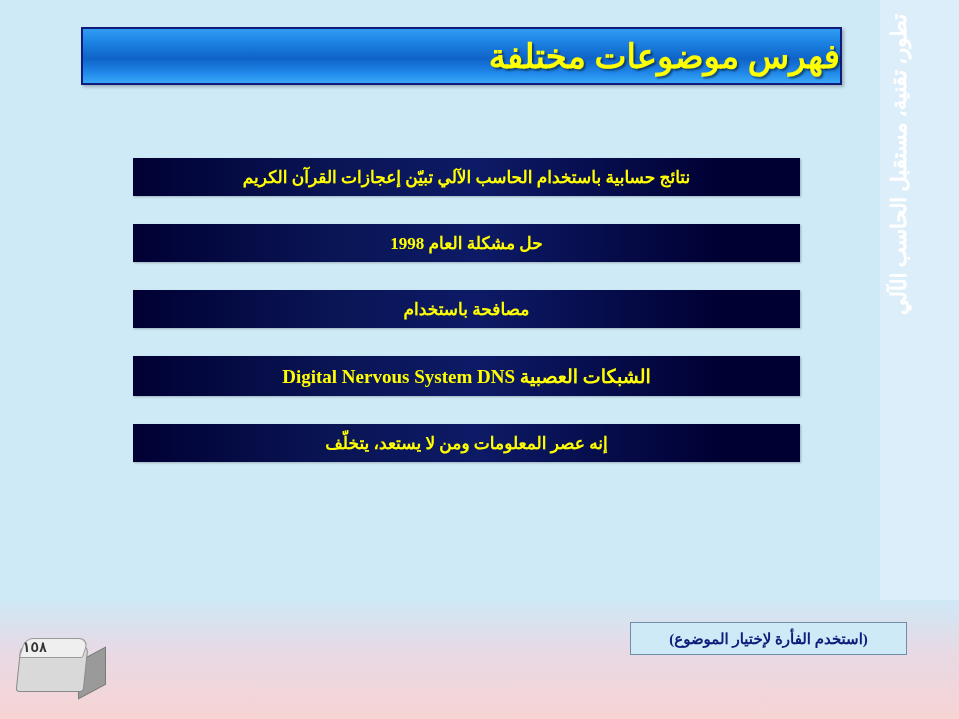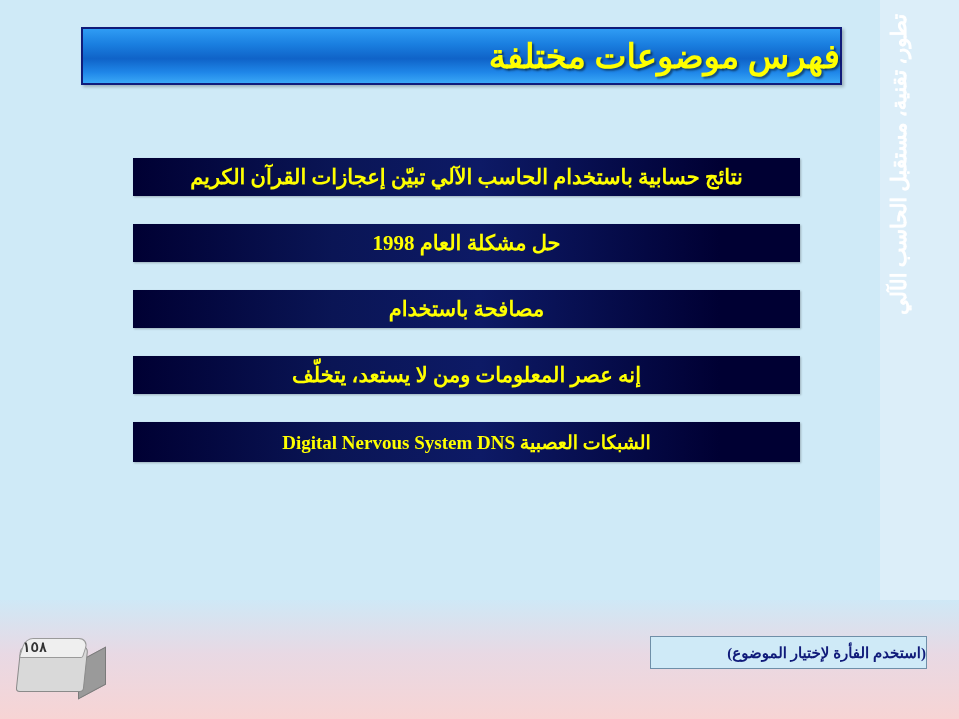--- a/index.html
+++ b/index.html
@@ -112,46 +112,45 @@
     margin-bottom: 28px;
     background: linear-gradient(to left, #000033 0%, #000033 12%, #0d1a66 48%, #0a1555 70%, #000033 100%);
     display: flex;
     align-items: center;
     justify-content: center;
     box-shadow: 1px 1px 2px rgba(0,0,0,0.25);
   }
   .topic-bar .label {
     color: #ffff00;
     font-family: "Liberation Serif", serif;
-    font-size: 21px;
+    font-size: 17px;
     font-weight: bold;
     direction: rtl;
     white-space: nowrap;
     padding: 0 6px;
   }
   .topic-bar.tall {
     height: 40px;
   }
   .topic-bar.tall .label {
     font-size: 19px;
   }
 
   
   .footnote {
     position: absolute;
     left: 630px;
-    top: 636px;
+    top: 622px;
     width: 275px;
     height: 31px;
     border: 1px solid #6f8fa8;
     background: #cfeaf7;
     display: flex;
     align-items: center;
-    justify-content: flex-start;
-    margin-left: 20px;
+    justify-content: center;
   }
   .footnote span {
     color: #101b7a;
     font-family: "Liberation Serif", serif;
     font-size: 15px;
     font-weight: bold;
     direction: rtl;
   }
 
   
@@ -227,26 +226,26 @@
     </div>
 
     <div class="topic-bar">
       <span class="label">حل مشكلة العام 1998</span>
     </div>
 
     <div class="topic-bar">
       <span class="label">مصافحة باستخدام</span>
     </div>
 
-    <div class="topic-bar">
-      <span class="label">إنه عصر المعلومات ومن لا يستعد، يتخلّف</span>
-    </div>
-
     <div class="topic-bar tall">
       <span class="label">الشبكات العصبية Digital Nervous System DNS</span>
+    </div>
+
+    <div class="topic-bar">
+      <span class="label">إنه عصر المعلومات ومن لا يستعد، يتخلّف</span>
     </div>
 
   </div>
 
   <div class="footnote">
     <span>(استخدم الفأرة لإختيار الموضوع)</span>
   </div>
 
   <div class="mouse-graphic">
     <div class="mouse-side"></div>

